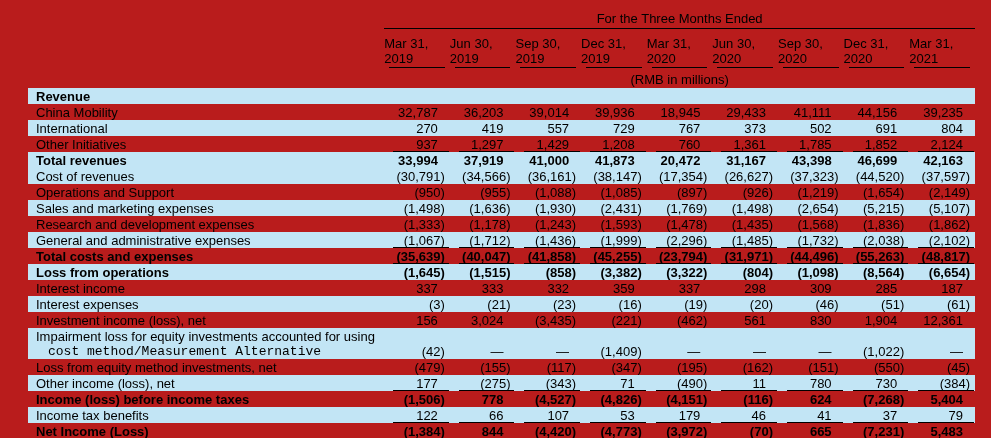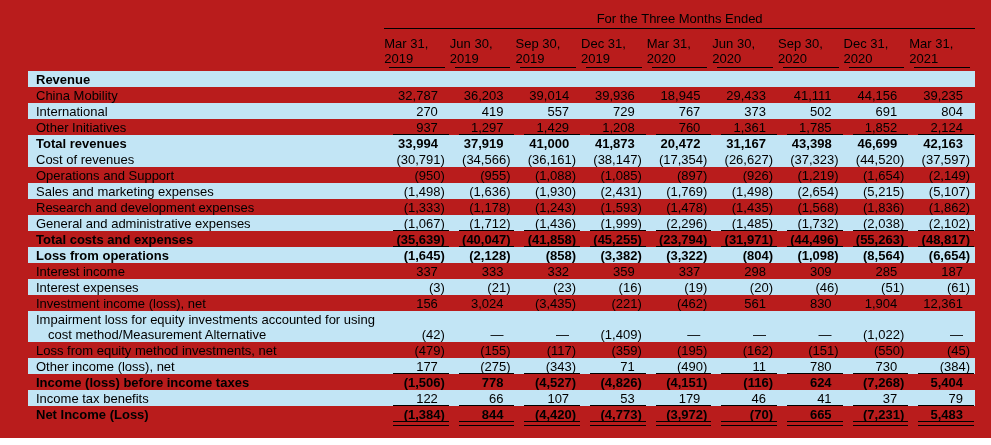--- a/index.html
+++ b/index.html
@@ -33,21 +33,21 @@
   }
   td.rmb-cell { text-align:center; height:17px; vertical-align:middle; }
 
   
   tbody td.label { text-align:left; padding-left:8px; }
   tbody td.num  { position:relative; text-align:right; padding-right:12px; }
   tbody td.num span.neg { margin-right:-7px; }   
   tr.shaded td { background:#c2e5f5; }
   tr.bold td   { font-weight:bold; }
   tr.tall td   { height:31px; }
-  tr.tall td.label .l2 { padding-left:12px; }
+  tr.tall td.label .l2 { padding-left:12px;font-family:Liberation Mono, monospace; }
 
   td.u::after {
     content:""; position:absolute; left:9px; right:1px; bottom:0;
     border-bottom:1px solid #000;
   }
   td.d::after {
     content:""; position:absolute; left:9px; right:1px; bottom:-4px;
     height:3px; border-top:1px solid #000; border-bottom:1px solid #000;
   }
 </style>
@@ -106,20 +106,24 @@
           </th>
           <th class="colhead">
             <div class="l1">Dec 31,</div>
             <div class="l2">2020</div>
           </th>
           <th class="colhead">
             <div class="l1">Mar 31,</div>
             <div class="l2">2021</div>
           </th>
         </tr>
+      <tr>
+        <td></td>
+        <td class="rmb-cell" colspan="9">(RMB in millions)</td>
+      </tr>
     </thead>
     <tbody id="table-body">
 
     <tr class="shaded bold">
           <td class="label">Revenue</td>
           <td class="num"></td>
           <td class="num"></td>
           <td class="num"></td>
           <td class="num"></td>
           <td class="num"></td>
@@ -244,21 +248,21 @@
           <td class="num u"><span class="neg">(45,255)</span></td>
           <td class="num u"><span class="neg">(23,794)</span></td>
           <td class="num u"><span class="neg">(31,971)</span></td>
           <td class="num u"><span class="neg">(44,496)</span></td>
           <td class="num u"><span class="neg">(55,263)</span></td>
           <td class="num u"><span class="neg">(48,817)</span></td>
         </tr>
         <tr class="shaded bold">
           <td class="label">Loss from operations</td>
           <td class="num"><span class="neg">(1,645)</span></td>
-          <td class="num"><span class="neg">(2,128)</span></td>
+          <td class="num"><span class="neg">(1,515)</span></td>
           <td class="num"><span class="neg">(858)</span></td>
           <td class="num"><span class="neg">(3,382)</span></td>
           <td class="num"><span class="neg">(3,322)</span></td>
           <td class="num"><span class="neg">(804)</span></td>
           <td class="num"><span class="neg">(1,098)</span></td>
           <td class="num"><span class="neg">(8,564)</span></td>
           <td class="num"><span class="neg">(6,654)</span></td>
         </tr>
         <tr class="">
           <td class="label">Interest income</td>
@@ -309,21 +313,21 @@
           <td class="num"><span>—</span></td>
           <td class="num"><span>—</span></td>
           <td class="num"><span class="neg">(1,022)</span></td>
           <td class="num"><span>—</span></td>
         </tr>
         <tr class="">
           <td class="label">Loss from equity method investments, net</td>
           <td class="num"><span class="neg">(479)</span></td>
           <td class="num"><span class="neg">(155)</span></td>
           <td class="num"><span class="neg">(117)</span></td>
-          <td class="num"><span class="neg">(359)</span></td>
+          <td class="num"><span class="neg">(347)</span></td>
           <td class="num"><span class="neg">(195)</span></td>
           <td class="num"><span class="neg">(162)</span></td>
           <td class="num"><span class="neg">(151)</span></td>
           <td class="num"><span class="neg">(550)</span></td>
           <td class="num"><span class="neg">(45)</span></td>
         </tr>
         <tr class="shaded">
           <td class="label">Other income (loss), net</td>
           <td class="num u"><span>177</span></td>
           <td class="num u"><span class="neg">(275)</span></td>

